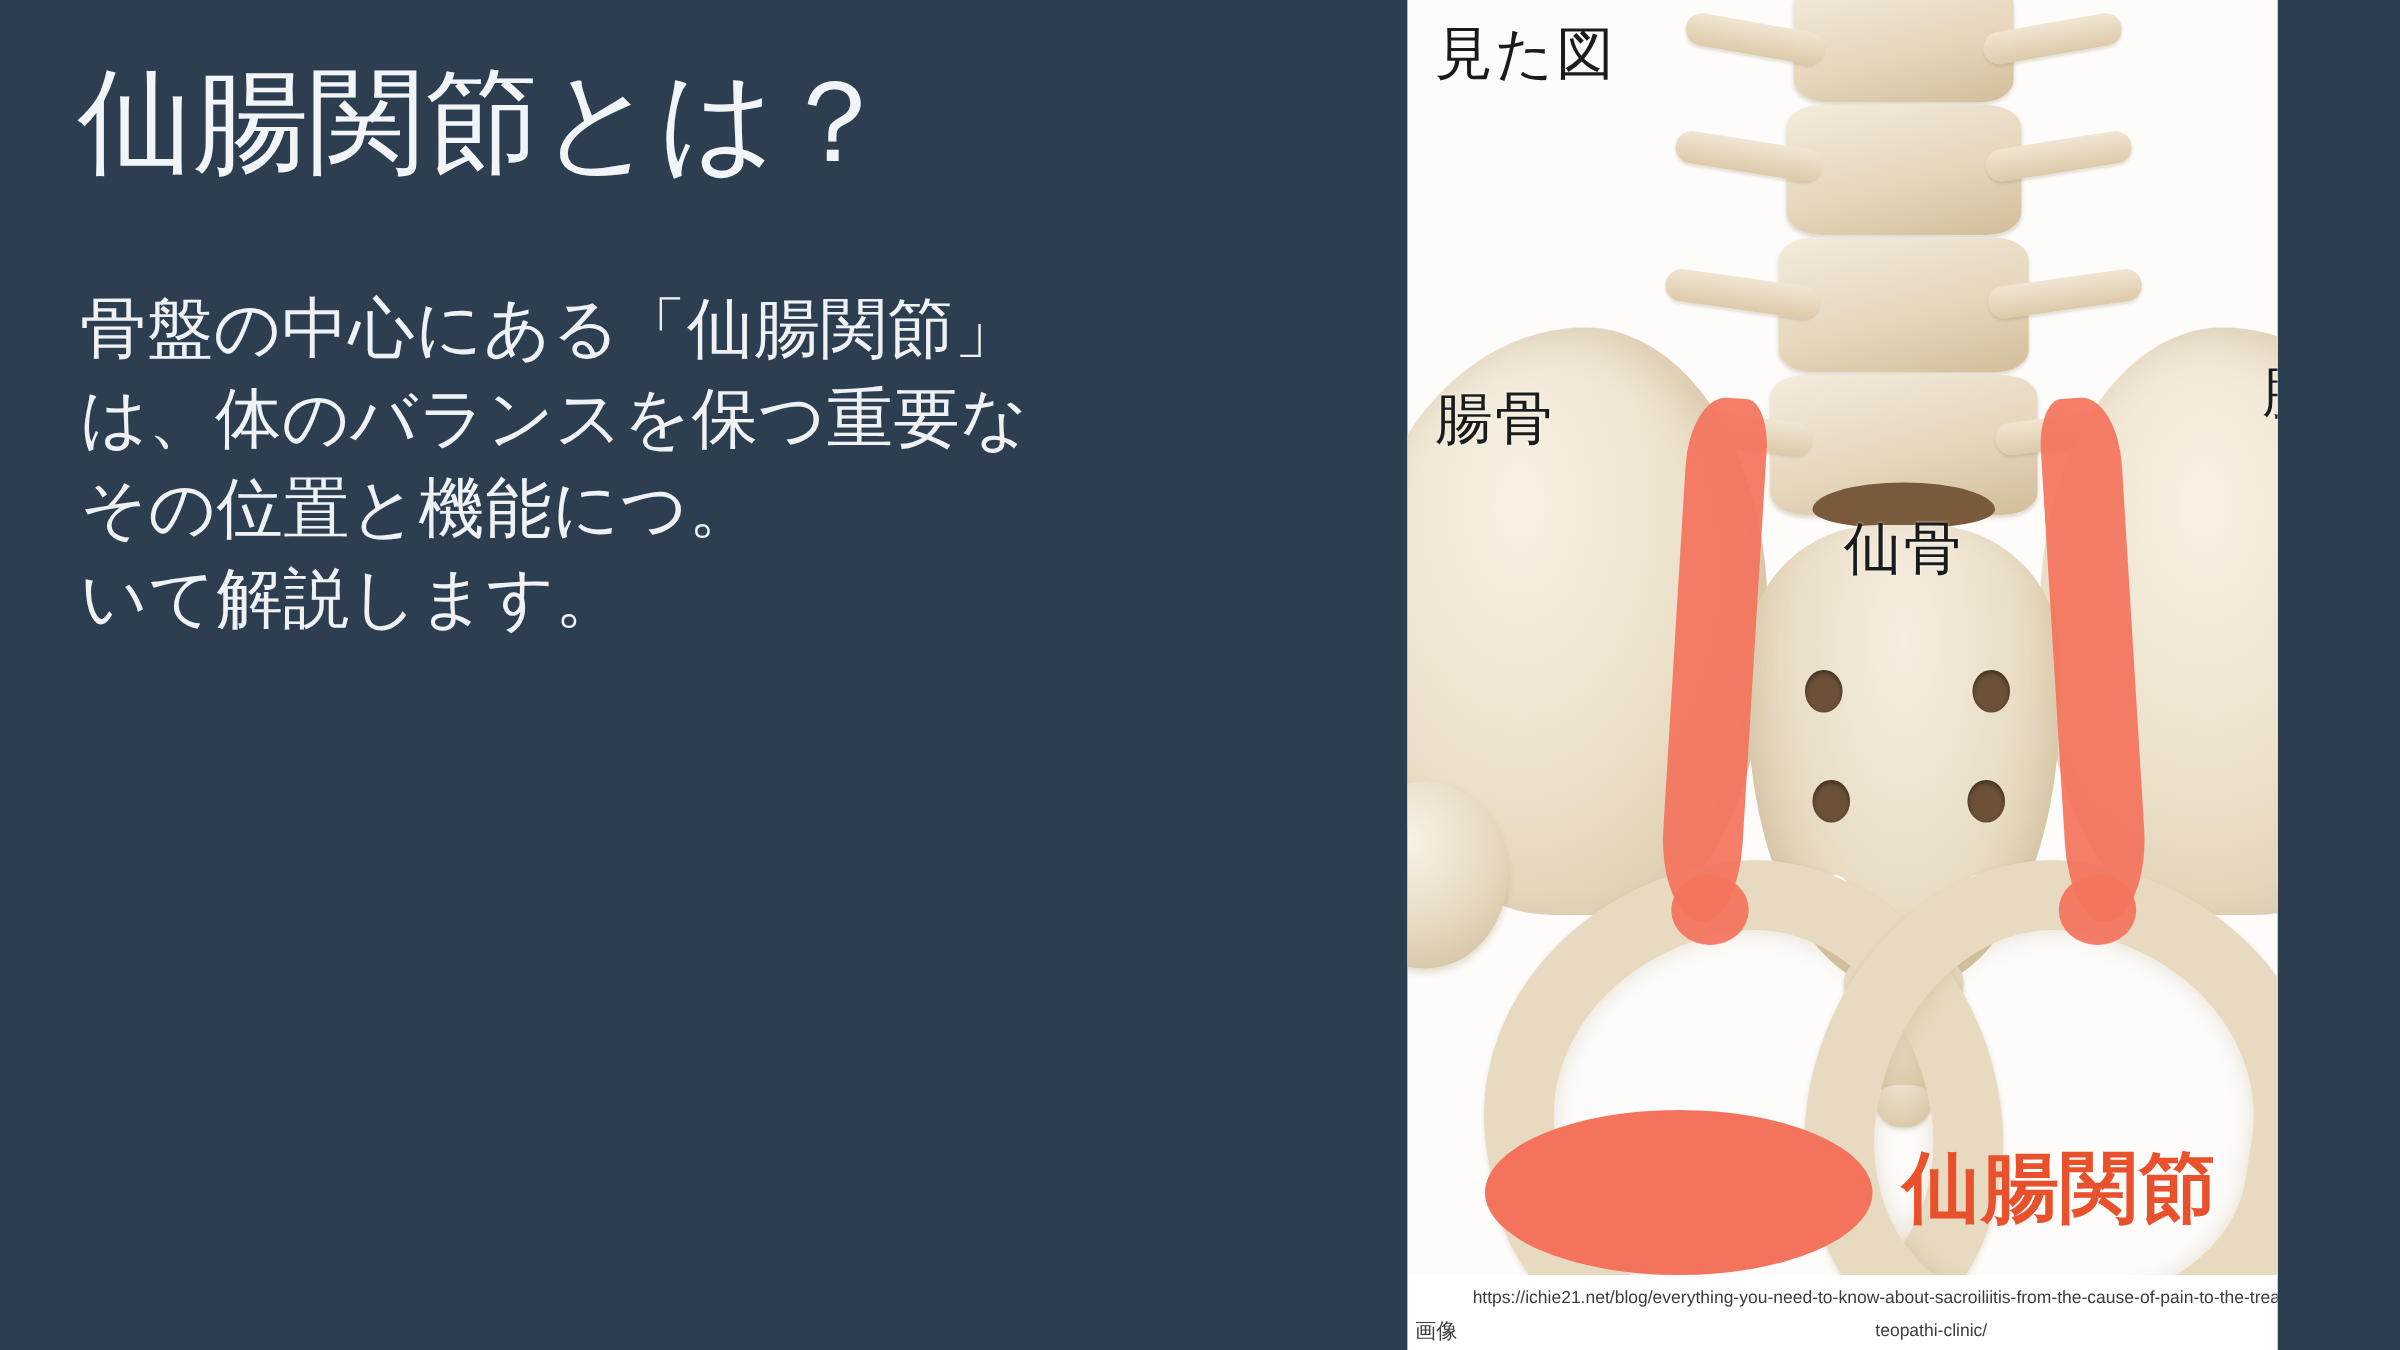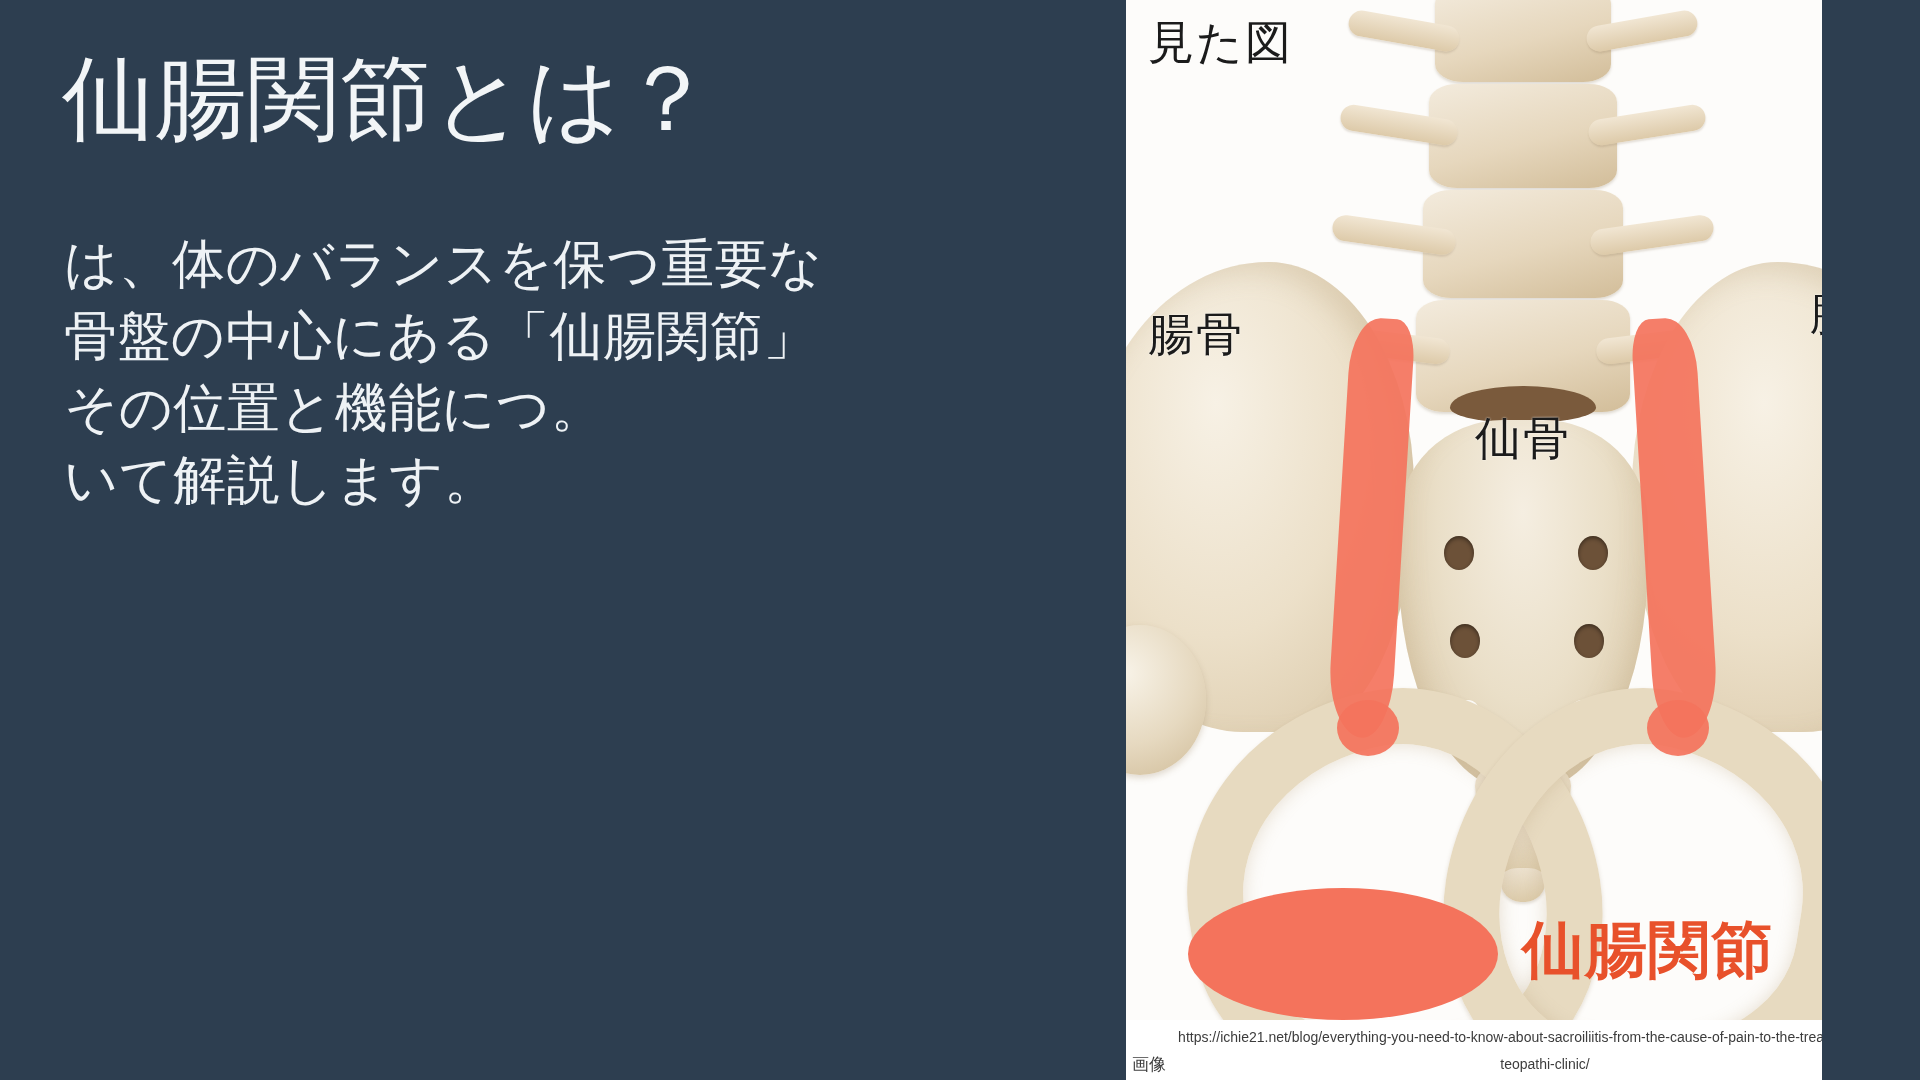--- a/index.html
+++ b/index.html
@@ -278,22 +278,22 @@
 </head>
 <body>
 
 <div id="slide">
 
   <div class="left-panel">
 
     <div class="slide-title">仙腸関節とは？</div>
 
     <div class="body-block">
+      <div class="body-line">骨盤の中心にある「仙腸関節」</div>
       <div class="body-line">は、体のバランスを保つ重要な</div>
-      <div class="body-line">骨盤の中心にある「仙腸関節」</div>
       <div class="body-line">その位置と機能につ。</div>
       <div class="body-line">いて解説します。</div>
     </div>
 
   </div>
 
   <div class="image-panel">
 
     <div class="photo">
 

